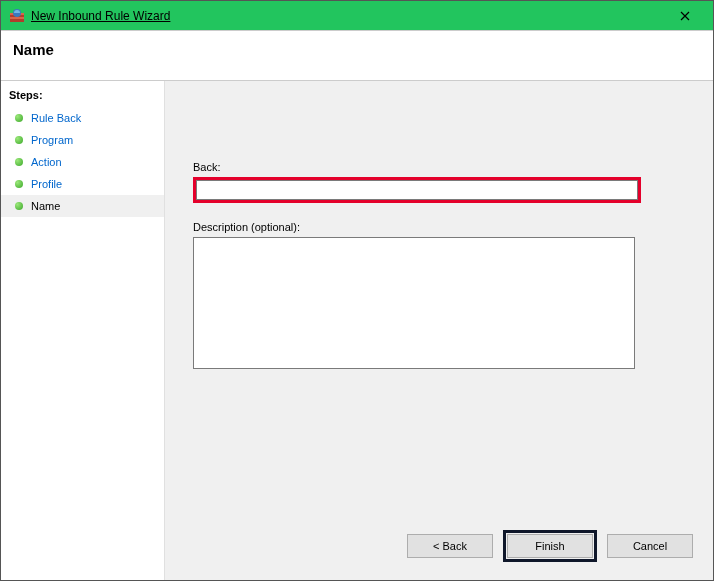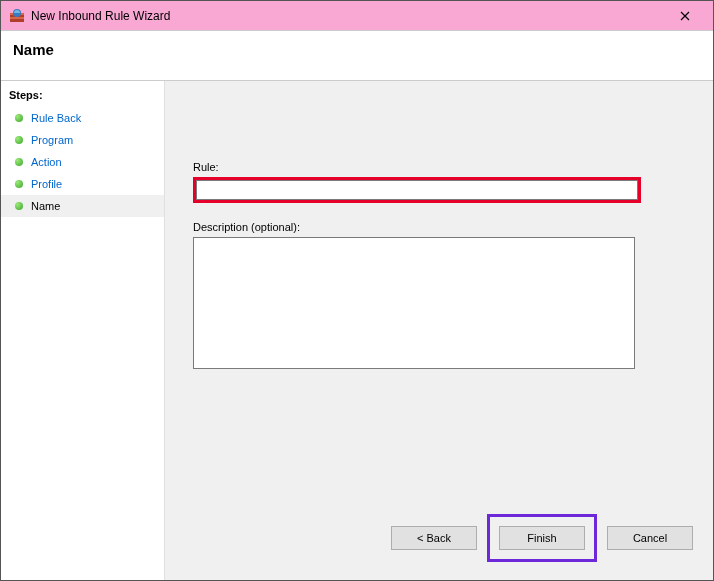--- a/index.html
+++ b/index.html
@@ -12,22 +12,23 @@
     display: flex;
     flex-direction: column;
     position: relative;
   }
   .titlebar {
     height: 30px;
     display: flex;
     align-items: center;
     padding: 0 8px;
     border-bottom: 1px solid #ccc;
-    background: #f9a8d4;
+    background: #22c55e;
     font-size: 12px;
+    text-decoration: underline;
   }
   .titlebar .appicon { width: 16px; height: 16px; margin-right: 6px; display:flex; align-items:center; justify-content:center;}
   .titlebar .title { flex: 1; }
   .titlebar .close {
     width: 40px; height: 28px; display:flex; align-items:center; justify-content:center;
     font-size: 14px; font-family: Arial, sans-serif;
     cursor: default;
   }
 
   .header {
@@ -92,21 +93,21 @@
   }
   .btn {
     width: 86px; height: 24px;
     font-size:11px;
     background:#e1e1e1;
     border:1px solid #adadad;
     display:flex; align-items:center; justify-content:center;
     cursor:default;
   }
   .highlight-finish {
-    border:3px solid #6d28d9; padding:9px; display:inline-block;
+    border:3px solid #0f172a; padding:1px; display:inline-block;
   }
 </style>
 </head>
 <body>
 
 <div class="window">
 
   <div class="titlebar">
     <span class="appicon">
       <svg width="16" height="16" viewBox="0 0 16 16">
@@ -150,21 +151,21 @@
         <span>Profile</span>
       </div>
       <div class="step current">
         <span class="bullet"></span>
         <span>Name</span>
       </div>
     </div>
 
     <div class="main">
 
-      <div class="field-label">Rule:</div>
+      <div class="field-label">Back:</div>
       <span class="highlight-name">
         <input class="name-input" type="text" value="" style="">
       </span>
 
       <div class="field-label">Description (optional):</div>
       <textarea class="desc-input" value="" style=""></textarea>
 
       <div class="footer">
         <div class="btn">
           <span>&lt; Back</span>

